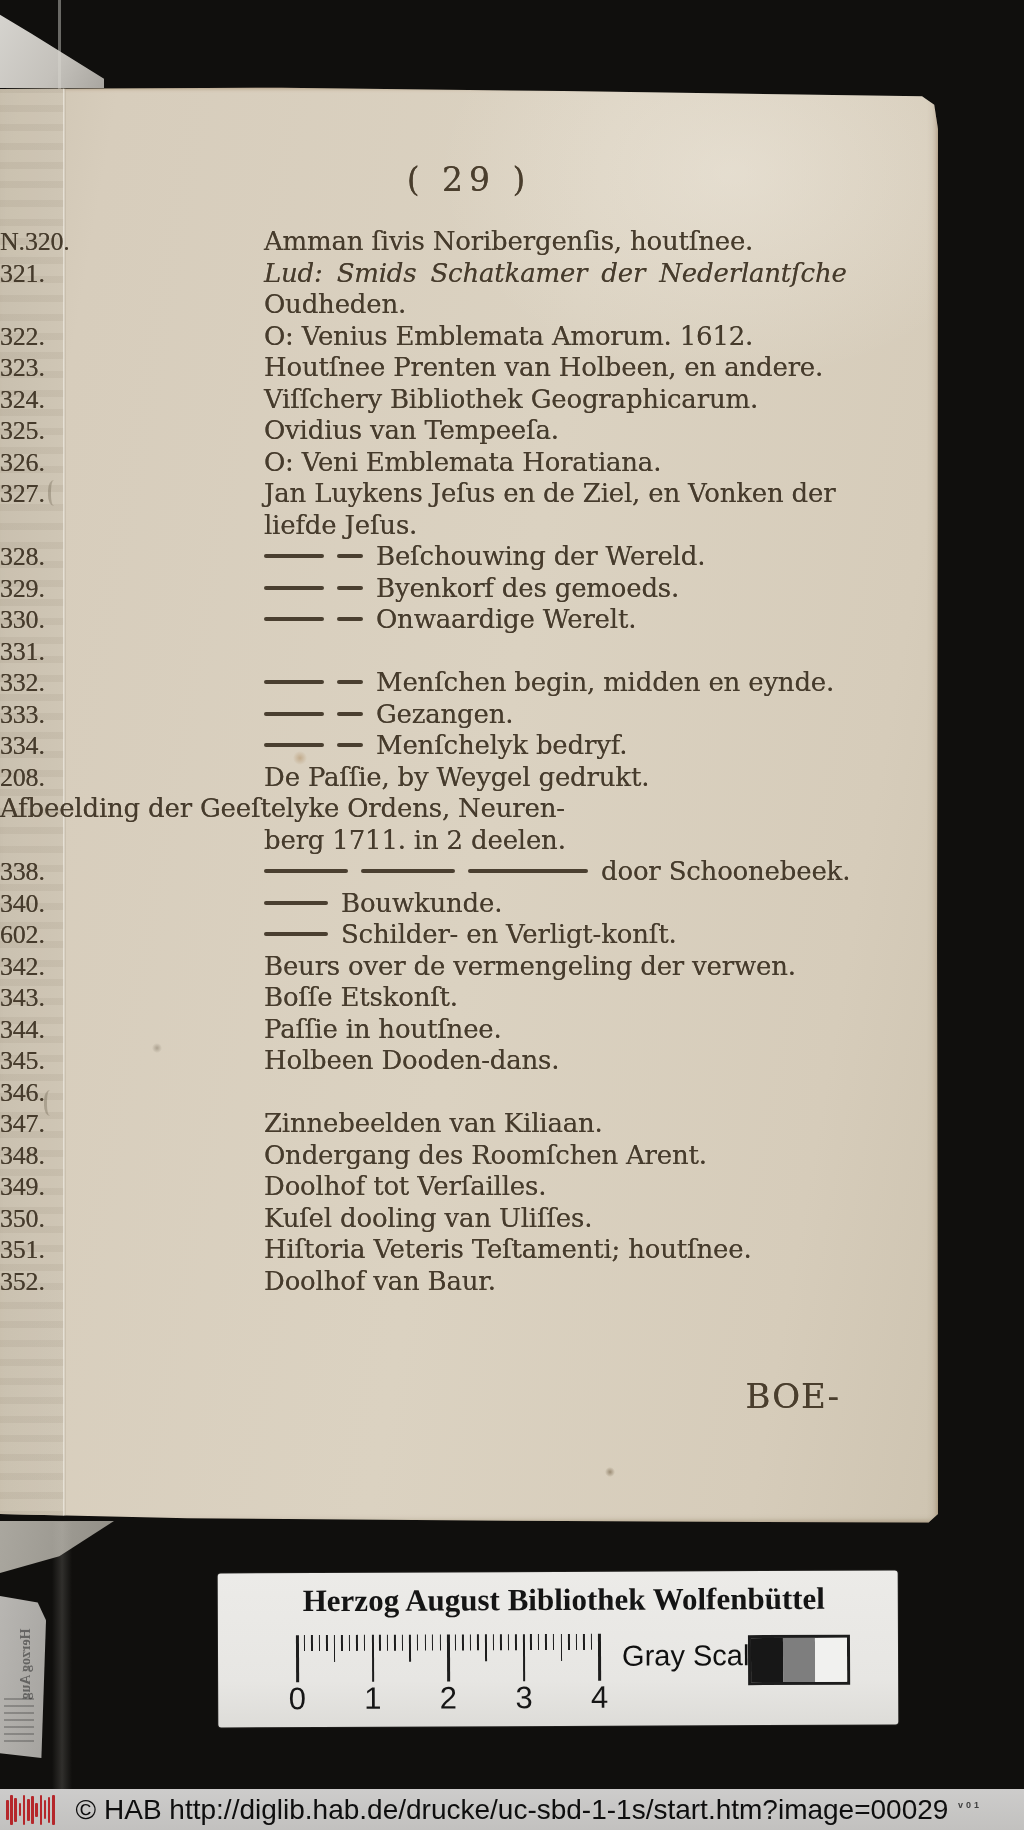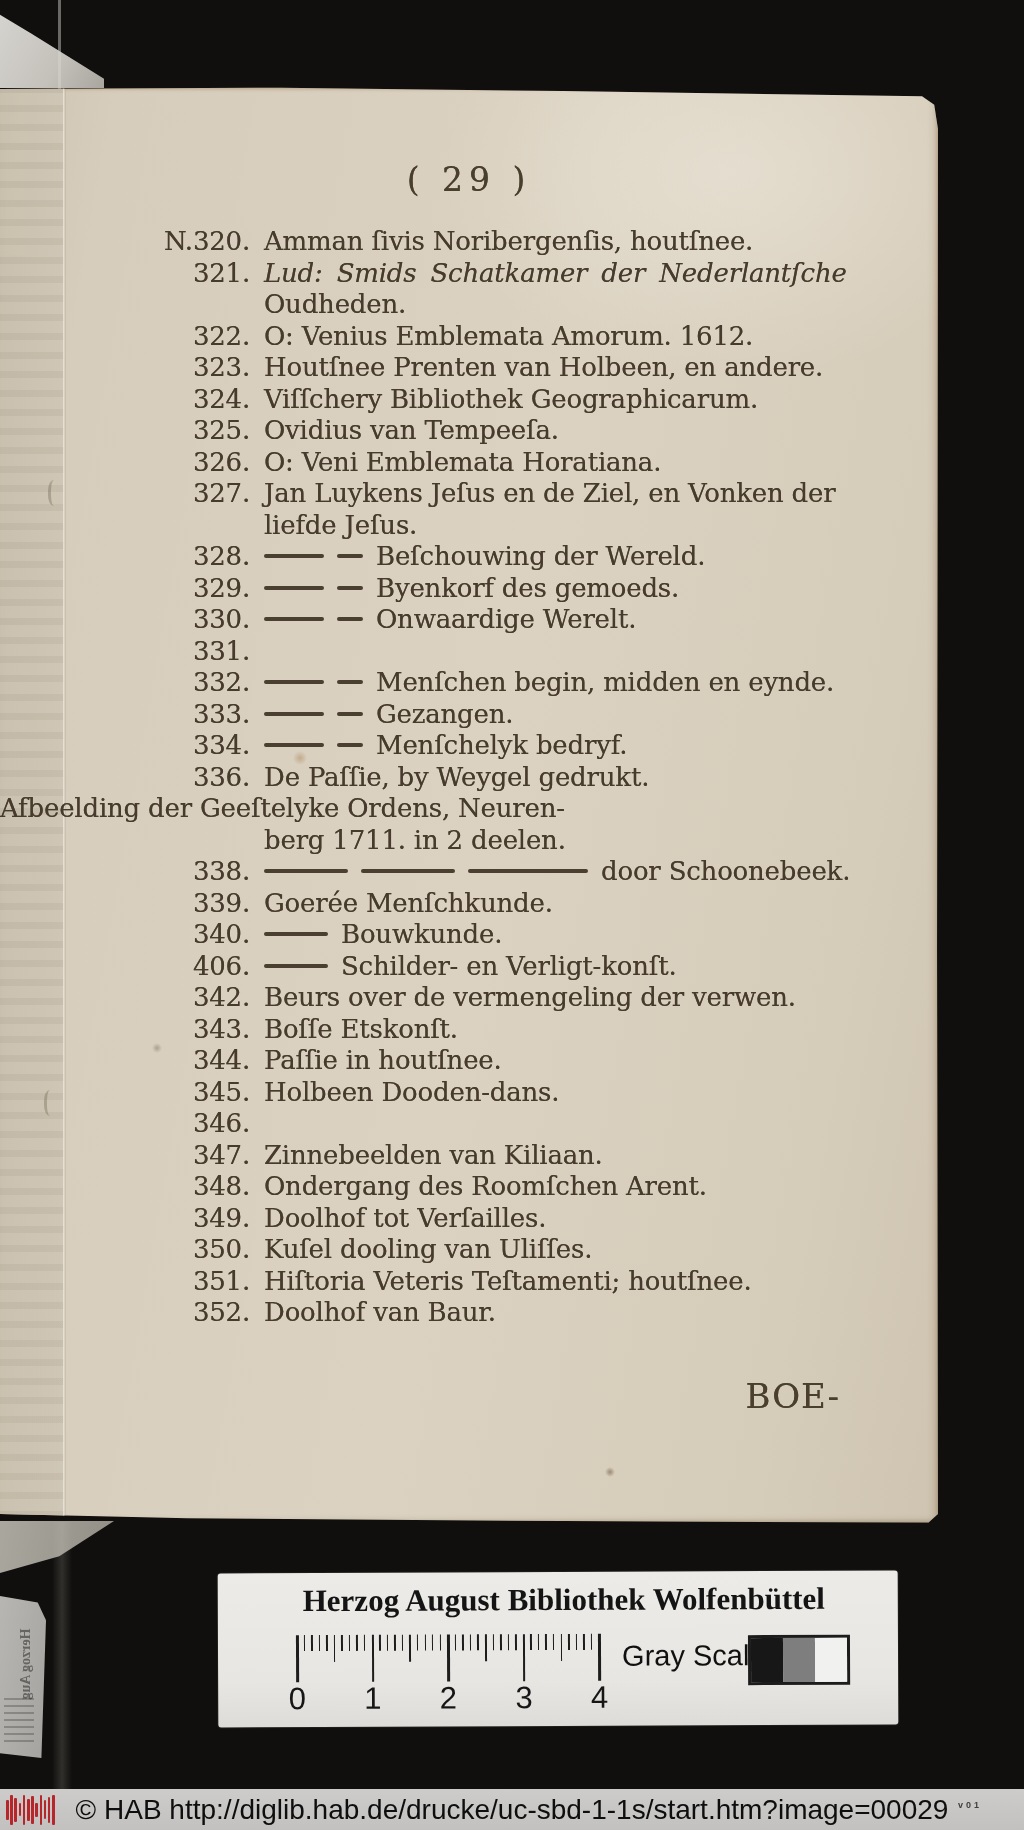--- a/index.html
+++ b/index.html
@@ -65,21 +65,21 @@
     text-shadow:0 0 .5px rgba(70,59,44,.8);
   }
 
   .list{
     position:absolute;left:0;top:140px;width:808px;
     font-size:26px;line-height:31.5px;
     text-shadow:0 0 .5px rgba(70,59,44,.75);
     letter-spacing:-.2px;
   }
   .row{display:flex;align-items:baseline;height:31.5px;white-space:nowrap;}
-  .num{width:250px;flex:0 0 250px;text-align:right;padding-right:14px;box-sizing:content-box;}
+  .num{width:250px;flex:0 0 250px;padding-right:14px;box-sizing:content-box;font-family:Liberation Serif, serif;}
   .txt{flex:1;}
   .txt.sp{word-spacing:6px;font-style:italic;}
   .dash{
     display:inline-block;height:4px;border-radius:2px;background:#4a3f30;
     transform:translateY(-7px);margin-right:13px;
   }
   .catchword{
     position:absolute;right:98px;top:1290px;
     font-size:34px;letter-spacing:1px;color:#4a3e2d;
     text-shadow:0 0 .5px rgba(70,59,44,.8);
@@ -234,44 +234,40 @@
         </div>
         <div class="row">
           <span class="num">333.</span>
           <span class="txt"><span class="dash" style="width: 60px;"></span><span class="dash" style="width: 26px;"></span>Gezangen.</span>
         </div>
         <div class="row">
           <span class="num">334.</span>
           <span class="txt"><span class="dash" style="width: 60px;"></span><span class="dash" style="width: 26px;"></span>Menſchelyk bedryf.</span>
         </div>
         <div class="row">
-          <span class="num">336.</span>
+          <span class="num">208.</span>
           <span class="txt">De Paſſie, by Weygel gedrukt.</span>
         </div>
         <div class="row">
           <span class="txt">Afbeelding der Geeſtelyke Ordens, Neuren-</span>
         </div>
         <div class="row">
           <span class="num"></span>
           <span class="txt">berg 1711. in 2 deelen.</span>
         </div>
         <div class="row">
           <span class="num">338.</span>
           <span class="txt"><span class="dash" style="width: 84px;"></span><span class="dash" style="width: 94px;"></span><span class="dash" style="width: 120px;"></span>door Schoonebeek.</span>
         </div>
         <div class="row">
-          <span class="num">339.</span>
-          <span class="txt">Goerée Menſchkunde.</span>
-        </div>
-        <div class="row">
           <span class="num">340.</span>
           <span class="txt"><span class="dash" style="width: 64px;"></span>Bouwkunde.</span>
         </div>
         <div class="row">
-          <span class="num">406.</span>
+          <span class="num">602.</span>
           <span class="txt"><span class="dash" style="width: 64px;"></span>Schilder- en Verligt-konſt.</span>
         </div>
         <div class="row">
           <span class="num">342.</span>
           <span class="txt">Beurs over de vermengeling der verwen.</span>
         </div>
         <div class="row">
           <span class="num">343.</span>
           <span class="txt">Boſſe Etskonſt.</span>
         </div>

